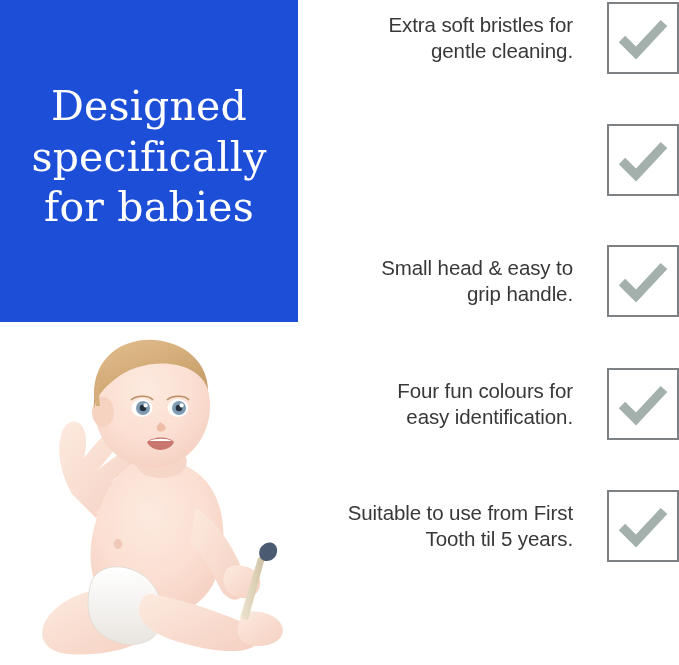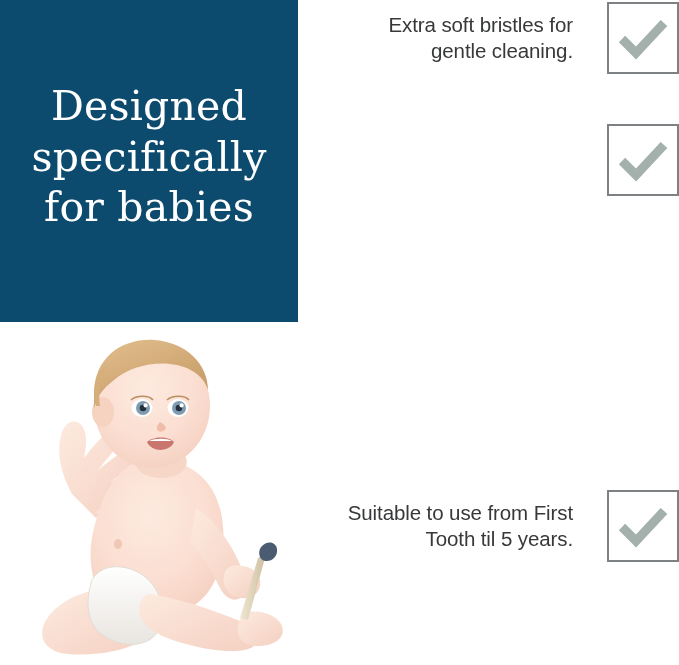--- a/index.html
+++ b/index.html
@@ -22,21 +22,21 @@
     background: #ffffff;
   }
 
   
   .hero-panel {
     position: absolute;
     left: 0px;
     top: 0px;
     width: 298px;
     height: 322px;
-    background: #0c4a6e;
+    background: #1d4ed8;
     display: flex;
     align-items: center;
     justify-content: center;
     box-sizing: border-box;
     padding: 0 10px;
   }
   .hero-title {
     font-family: "DejaVu Serif", "Liberation Serif", serif;
     font-weight: 400;
     font-size: 41px;
@@ -231,21 +231,39 @@
     </div>
 
     <div class="feature-row row-1">
       <div class="checkbox">
         <svg width="68" height="68" viewBox="0 0 68 68">
           <path d="M13 35 L27 49 L55 19" fill="none" stroke="#a3b0ab" stroke-width="9" stroke-linecap="butt" stroke-linejoin="miter"></path>
         </svg>
       </div>
     </div>
 
-
+    <div class="feature-row row-2">
+      <div class="feature-text">Small head &amp; easy to
+grip handle.</div>
+      <div class="checkbox">
+        <svg width="68" height="68" viewBox="0 0 68 68">
+          <path d="M13 35 L27 49 L55 19" fill="none" stroke="#a3b0ab" stroke-width="9" stroke-linecap="butt" stroke-linejoin="miter"></path>
+        </svg>
+      </div>
+    </div>
+
+    <div class="feature-row row-3">
+      <div class="feature-text">Four fun colours for
+easy identification.</div>
+      <div class="checkbox">
+        <svg width="68" height="68" viewBox="0 0 68 68">
+          <path d="M13 35 L27 49 L55 19" fill="none" stroke="#a3b0ab" stroke-width="9" stroke-linecap="butt" stroke-linejoin="miter"></path>
+        </svg>
+      </div>
+    </div>
 
     <div class="feature-row row-4">
       <div class="feature-text">Suitable to use from First
 Tooth til 5 years.</div>
       <div class="checkbox">
         <svg width="68" height="68" viewBox="0 0 68 68">
           <path d="M13 35 L27 49 L55 19" fill="none" stroke="#a3b0ab" stroke-width="9" stroke-linecap="butt" stroke-linejoin="miter"></path>
         </svg>
       </div>
     </div>

